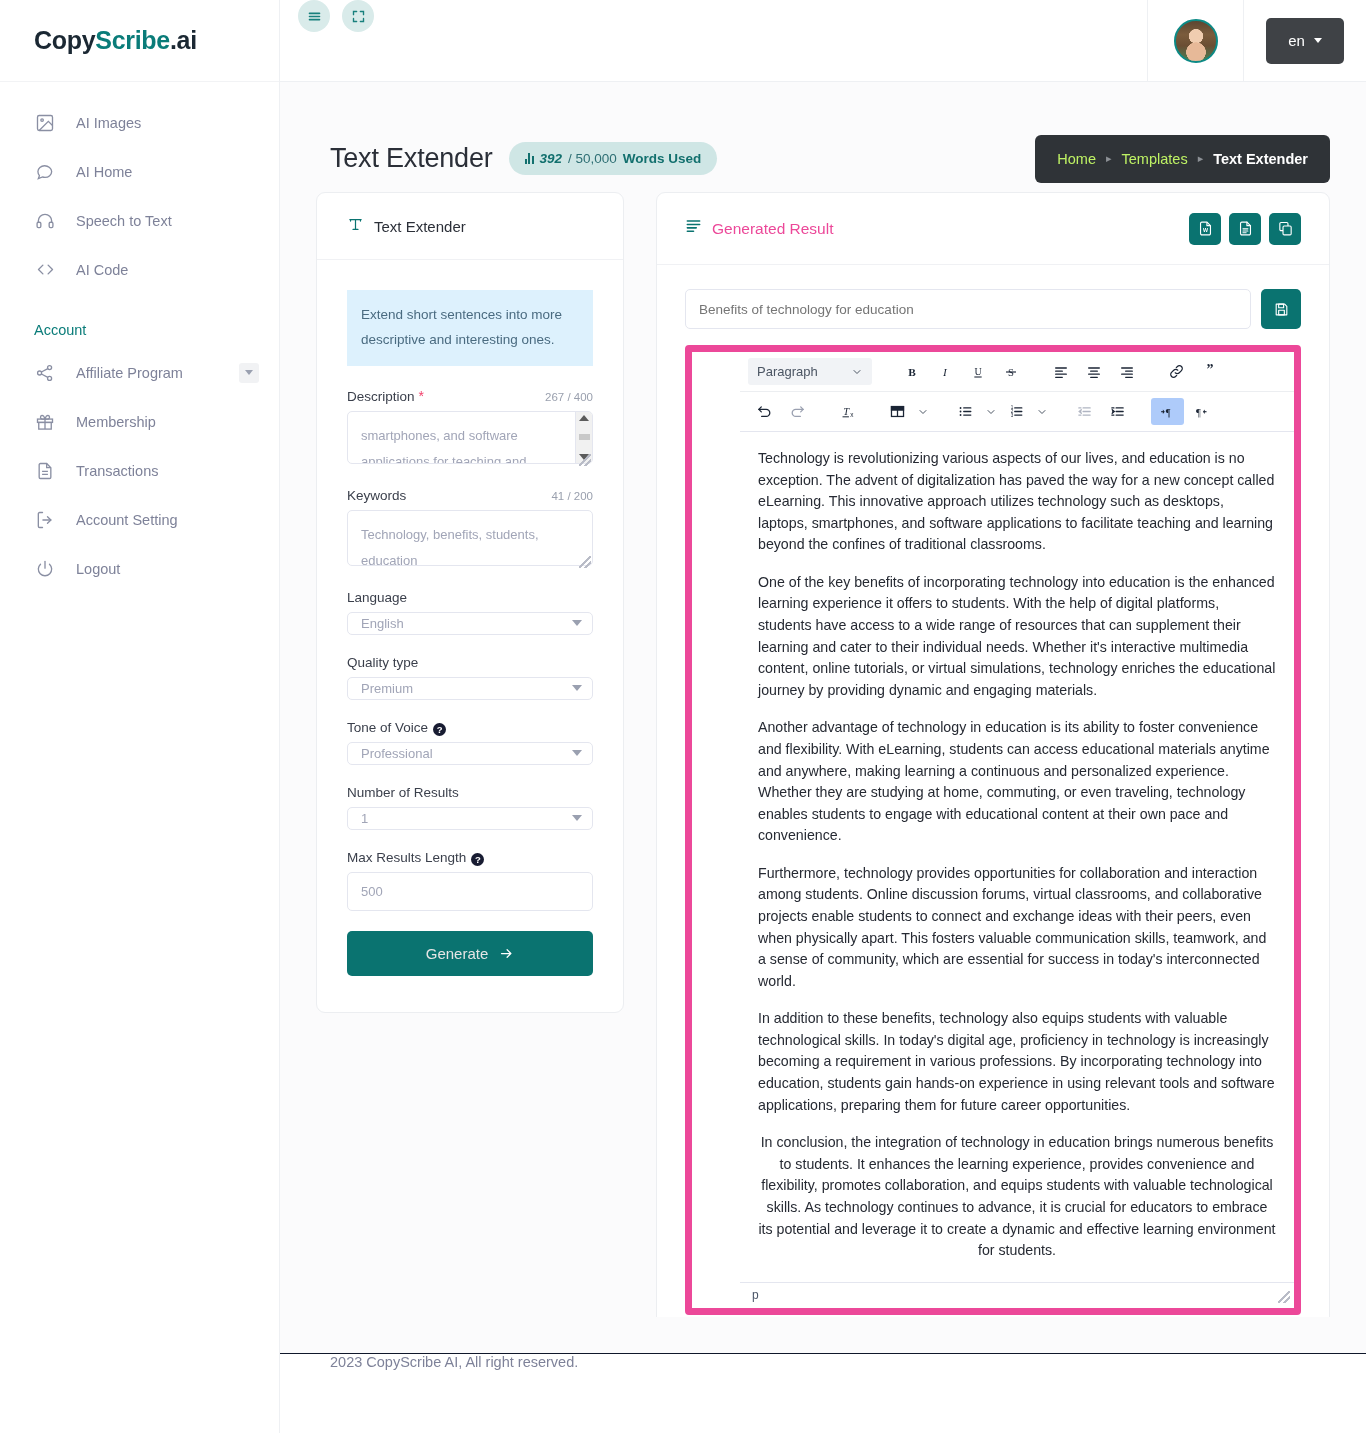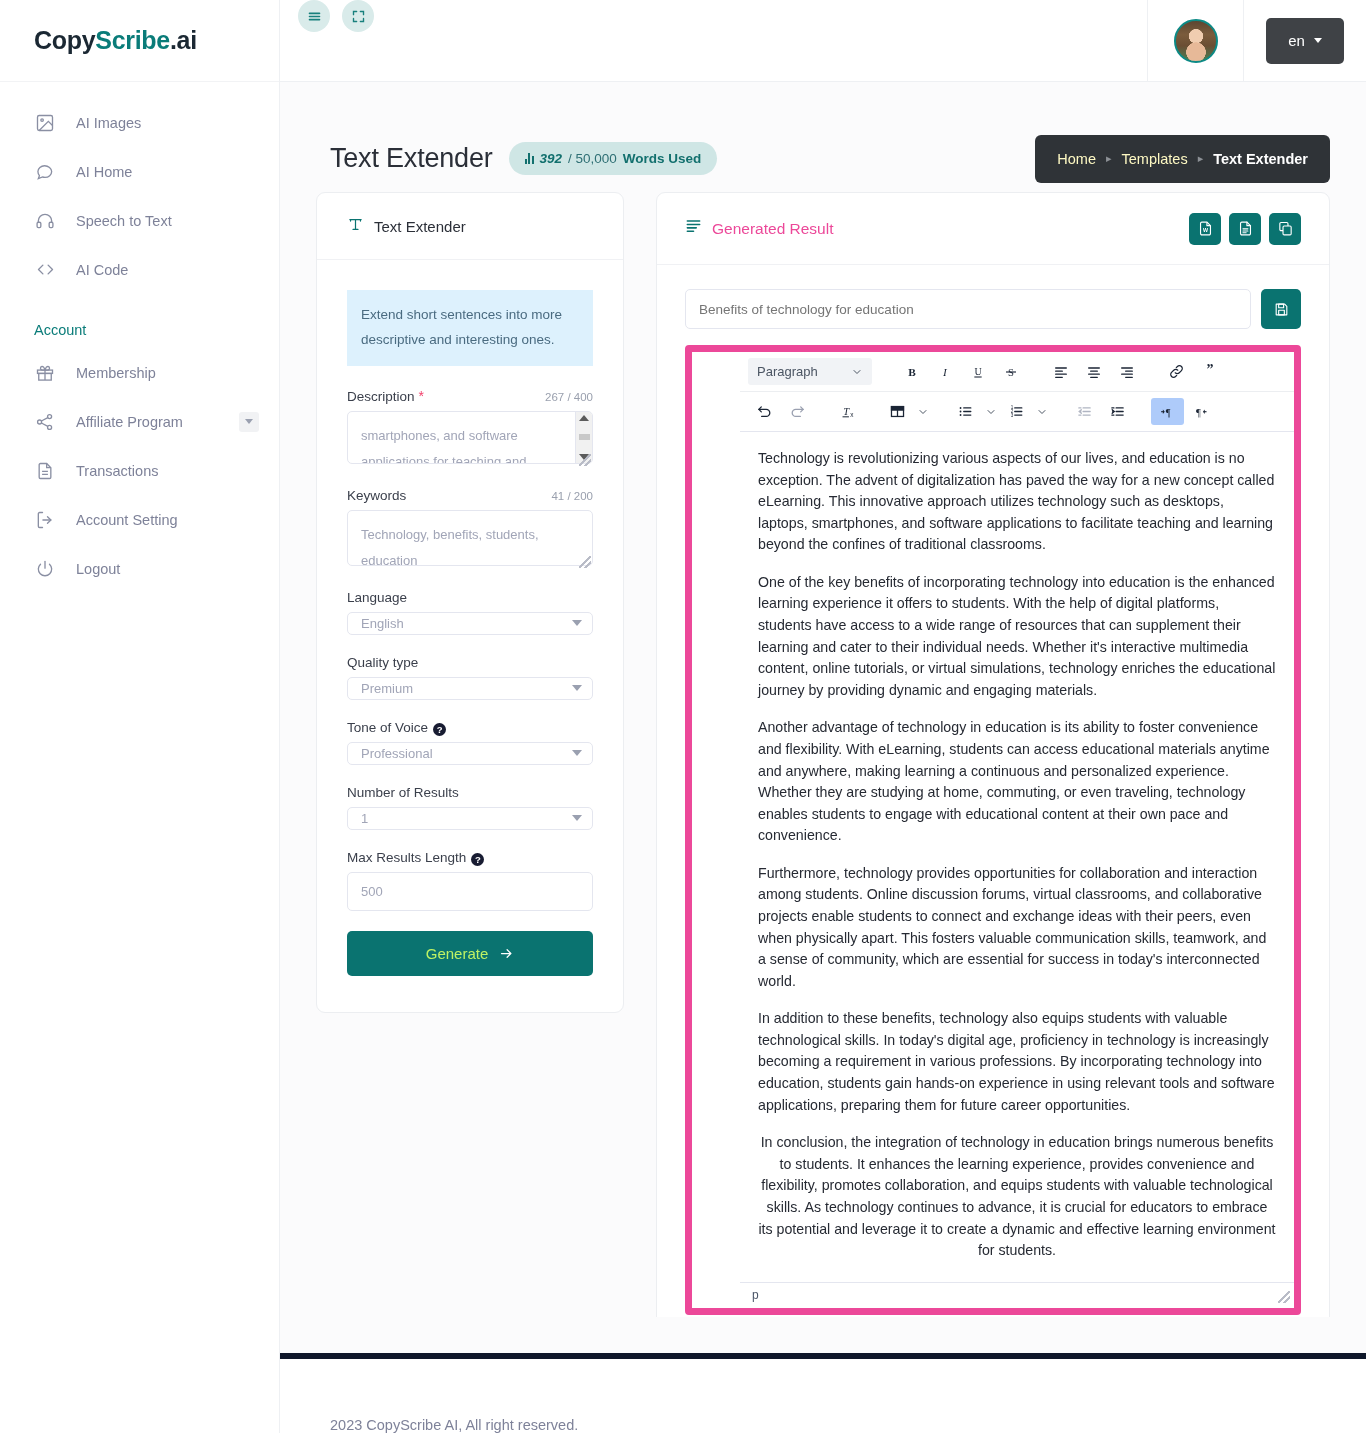--- a/index.html
+++ b/index.html
@@ -107,21 +107,21 @@
   .words-badge .bars { display: flex; align-items: flex-end; gap: 1.5px; height: 11px; }
   .words-badge .bars span { width: 2px; background: #12706e; display: block; }
   .words-badge .num { font-style: italic; font-weight: 600; }
   .words-badge .tot { color: #2e6f74; }
   .words-badge .lbl { font-weight: 700; }
   .breadcrumb {
     margin-left: auto; background: #2f3337; color: #fff;
     border-radius: 6px; height: 48px; display: flex; align-items: center;
     padding: 0 22px; gap: 10px; font-size: 14.5px;
   }
-  .breadcrumb .crumb { color: #fef9c3; cursor: pointer; }
+  .breadcrumb .crumb { color: #bef264; cursor: pointer; }
   .breadcrumb .crumb.active { color: #ffffff; font-weight: 700; cursor: default; }
   .breadcrumb .sep { color: #8d9196; font-size: 11px; }
 
   .cols { display: flex; gap: 32px; align-items: flex-start; padding-left: 0; }
 
   
   .card {
     background: #fff; border: 1px solid #eceef1; border-radius: 9px;
   }
   .left-card { width: 308px; flex: 0 0 308px; }
@@ -178,21 +178,21 @@
     width: 100%; height: 23px; border: 1px solid #e4e6ef; border-radius: 5px;
     font-size: 13px; color: #a1a5b7; display: flex; align-items: center;
     padding: 0 30px 0 13px; cursor: pointer; background: #fff;
   }
   .sel-caret {
     position: absolute; right: 11px; top: 50%; transform: translateY(-50%);
     width: 0; height: 0; border-left: 5px solid transparent; border-right: 5px solid transparent;
     border-top: 6px solid #9aa0b0;
   }
   .gen-btn {
-    width: 100%; height: 45px; background: #0a7370; color: #bef264;
+    width: 100%; height: 45px; background: #0a7370; color: #e5e5e5;
     border: none; border-radius: 5px; font-size: 15px; font-family: inherit;
     display: flex; align-items: center; justify-content: center; gap: 11px;
     cursor: pointer; margin-top: 8px;
   }
 
   
   .right-card { flex: 1 1 auto; min-width: 0; }
   .rc-head {
     height: 72px; display: flex; align-items: center;
     padding: 0 28px; border-bottom: 1px solid #f0f1f4;
@@ -248,22 +248,22 @@
     padding: 0 12px; font-size: 12px; color: #4a5568; position: relative;
   }
   .ed-status .rz {
     position: absolute; right: 4px; bottom: 5px; width: 12px; height: 12px;
     background:
       linear-gradient(135deg, transparent 45%, #b9bcc7 45%, #b9bcc7 55%, transparent 55%),
       linear-gradient(135deg, transparent 70%, #b9bcc7 70%, #b9bcc7 80%, transparent 80%);
   }
 
   .footer {
-    border-top: 6px solid #0f172a; background: #fff;
-    height: 82px; display: flex; align-items: flex-end; padding-left: 50px;
+    border-top: 1px solid #0f172a; background: #fff;
+    height: 82px; display: flex; align-items: flex-start; padding-left: 50px;
     font-size: 14.5px; color: #7e8299; margin-top: 36px;
   }
 </style>
 </head>
 <body>
 
 <div class="app">
 
   <aside class="sidebar">
     <div class="brand">
@@ -309,41 +309,41 @@
             </svg>
         </span>
         <span class="nav-label">AI Code</span>
       </div>
 
       <div class="nav-section">Account</div>
 
       <div class="nav-item">
         <span class="nav-ico">
           <svg width="20" height="20" viewBox="0 0 24 24" fill="none" stroke="currentColor" stroke-width="1.6">
+              <circle cx="17.5" cy="5.5" r="2.4"></circle>
+              <circle cx="5.5" cy="12" r="2.4"></circle>
+              <circle cx="17.5" cy="18.5" r="2.4"></circle>
+              <path d="M15.4 6.8L7.7 10.8M7.7 13.2l7.7 4"></path>
+            </svg>
+        </span>
+        <span class="nav-label">Affiliate Program</span>
+        <span class="nav-caret">
+            <i></i>
+          </span>
+      </div>
+      <div class="nav-item">
+        <span class="nav-ico">
+          <svg width="20" height="20" viewBox="0 0 24 24" fill="none" stroke="currentColor" stroke-width="1.6">
               <rect x="3" y="8.5" width="18" height="4"></rect>
               <rect x="4.5" y="12.5" width="15" height="8"></rect>
               <path d="M12 8.5v12"></path>
               <path d="M12 8.5S10.8 4 8.4 4a2.3 2.3 0 000 4.5zM12 8.5S13.2 4 15.6 4a2.3 2.3 0 010 4.5z"></path>
             </svg>
         </span>
         <span class="nav-label">Membership</span>
-      </div>
-      <div class="nav-item">
-        <span class="nav-ico">
-          <svg width="20" height="20" viewBox="0 0 24 24" fill="none" stroke="currentColor" stroke-width="1.6">
-              <circle cx="17.5" cy="5.5" r="2.4"></circle>
-              <circle cx="5.5" cy="12" r="2.4"></circle>
-              <circle cx="17.5" cy="18.5" r="2.4"></circle>
-              <path d="M15.4 6.8L7.7 10.8M7.7 13.2l7.7 4"></path>
-            </svg>
-        </span>
-        <span class="nav-label">Affiliate Program</span>
-        <span class="nav-caret">
-            <i></i>
-          </span>
       </div>
       <div class="nav-item">
         <span class="nav-ico">
           <svg width="20" height="20" viewBox="0 0 24 24" fill="none" stroke="currentColor" stroke-width="1.6">
               <path d="M14 3H6.5A1.5 1.5 0 005 4.5v15A1.5 1.5 0 006.5 21h11a1.5 1.5 0 001.5-1.5V8z"></path>
               <path d="M14 3v5h5"></path>
               <path d="M8.5 12.5h7M8.5 16h7"></path>
             </svg>
         </span>
         <span class="nav-label">Transactions</span>

